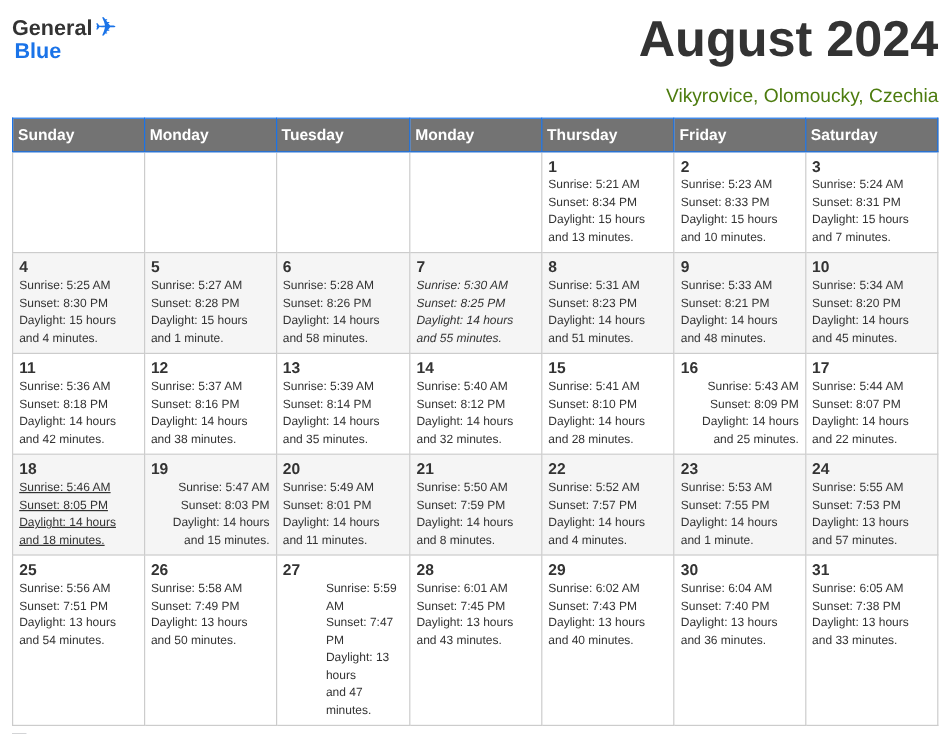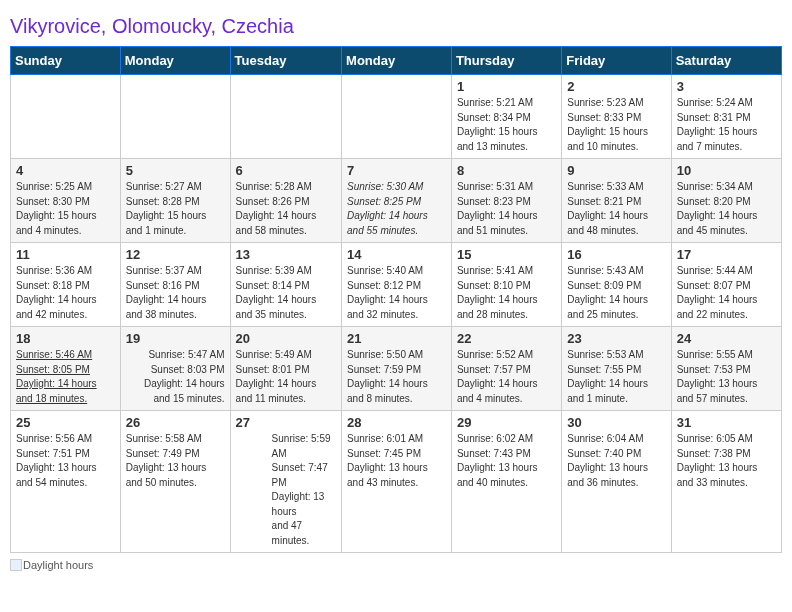--- a/index.html
+++ b/index.html
@@ -45,31 +45,31 @@
     .title-section {
       text-align: right;
     }
     .month-year {
       font-size: 42px;
       font-weight: bold;
       color: #333;
       line-height: 1.1;
     }
     .location {
-      font-size: 20px;
-      color: #6d28d9;
-      margin-top: 5px;
+      font-size: 16px;
+      color: #4d7c0f;
+      margin-top: 16px;
     }
     .calendar-table {
       width: 100%;
       border-collapse: collapse;
       font-size: 11px;
     }
     .calendar-table th {
-      background-color: #0c4a6e;
+      background-color: #737373;
       color: white;
       padding: 6px 4px;
       text-align: left;
       font-size: 13px;
       font-weight: bold;
       border: 1px solid #1a73e8;
     }
     .calendar-table td {
       border: 1px solid #ccc;
       padding: 4px 5px;
@@ -113,21 +113,29 @@
       height: 12px;
       background: #e8f0fe;
       border: 1px solid #ccc;
       display: inline-block;
     }
   </style>
 </head>
 <body>
 
 <div class="header">
+  <div class="logo">
+    <div class="logo-top">
+      <span class="logo-general">General</span>
+      <span class="logo-bird">✈</span>
+    </div>
+    <span class="logo-blue-text">Blue</span>
+  </div>
   <div class="title-section">
+    <div class="month-year">August 2024</div>
     <div class="location">Vikyrovice, Olomoucky, Czechia</div>
   </div>
 </div>
 
 <table class="calendar-table">
   <thead>
     <tr>
     <th>Sunday</th>
         <th>Monday</th>
         <th>Tuesday</th>
@@ -247,21 +255,21 @@
         </td>
         <td>
           <span class="day-number">15</span>
           <div class="day-info" style="white-space: pre-line;">Sunrise: 5:41 AM
 Sunset: 8:10 PM
 Daylight: 14 hours
 and 28 minutes.</div>
         </td>
         <td>
           <span class="day-number">16</span>
-          <div class="day-info" style="white-space: pre-line;">Sunrise: 5:43 AM
+          <div class="day-info" style="white-space: pre-line; text-align: right;">Sunrise: 5:43 AM
 Sunset: 8:09 PM
 Daylight: 14 hours
 and 25 minutes.</div>
         </td>
         <td>
           <span class="day-number">17</span>
           <div class="day-info" style="white-space: pre-line;">Sunrise: 5:44 AM
 Sunset: 8:07 PM
 Daylight: 14 hours
 and 22 minutes.</div>

